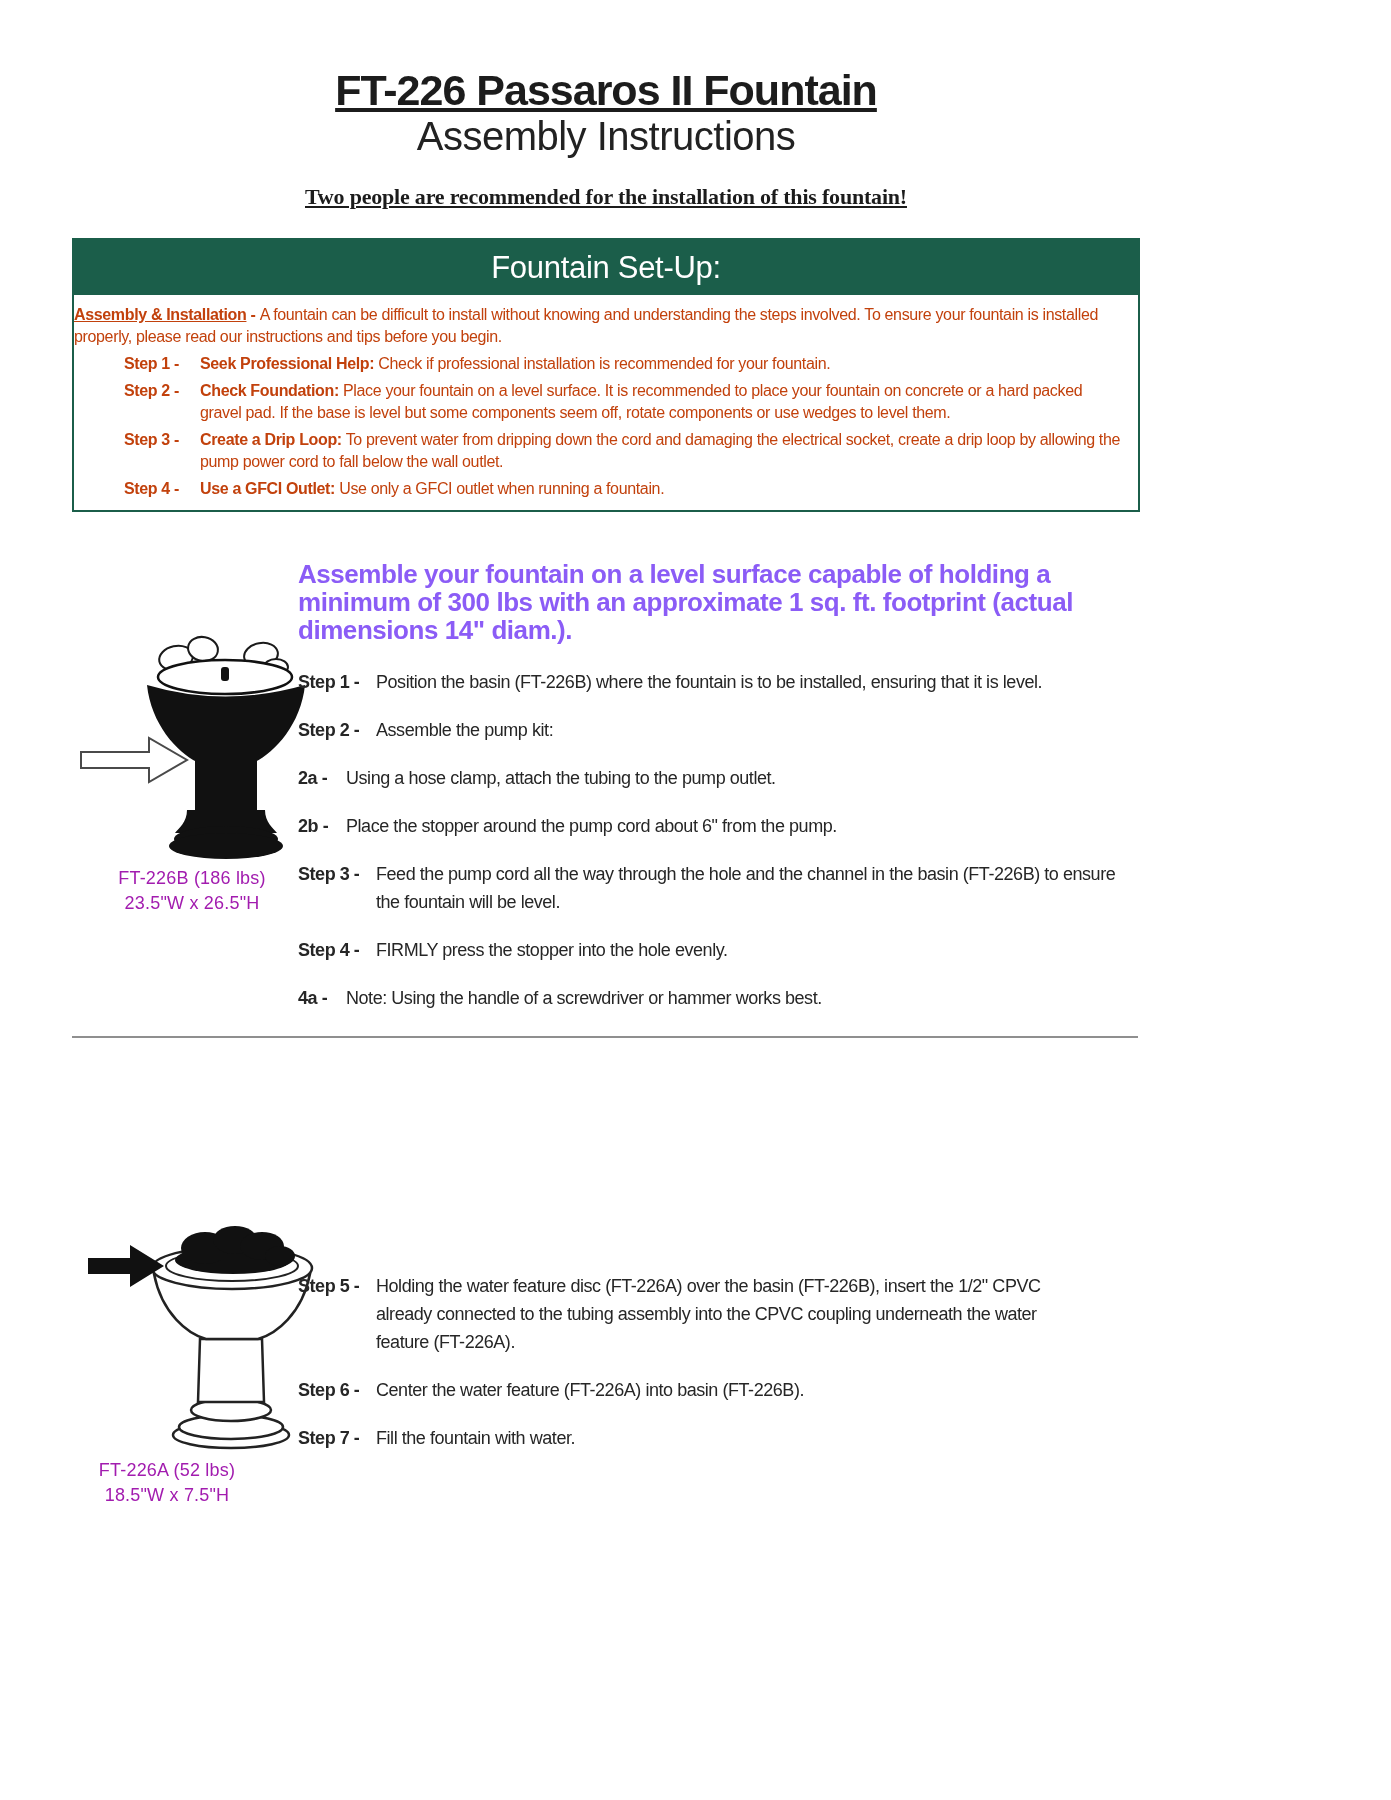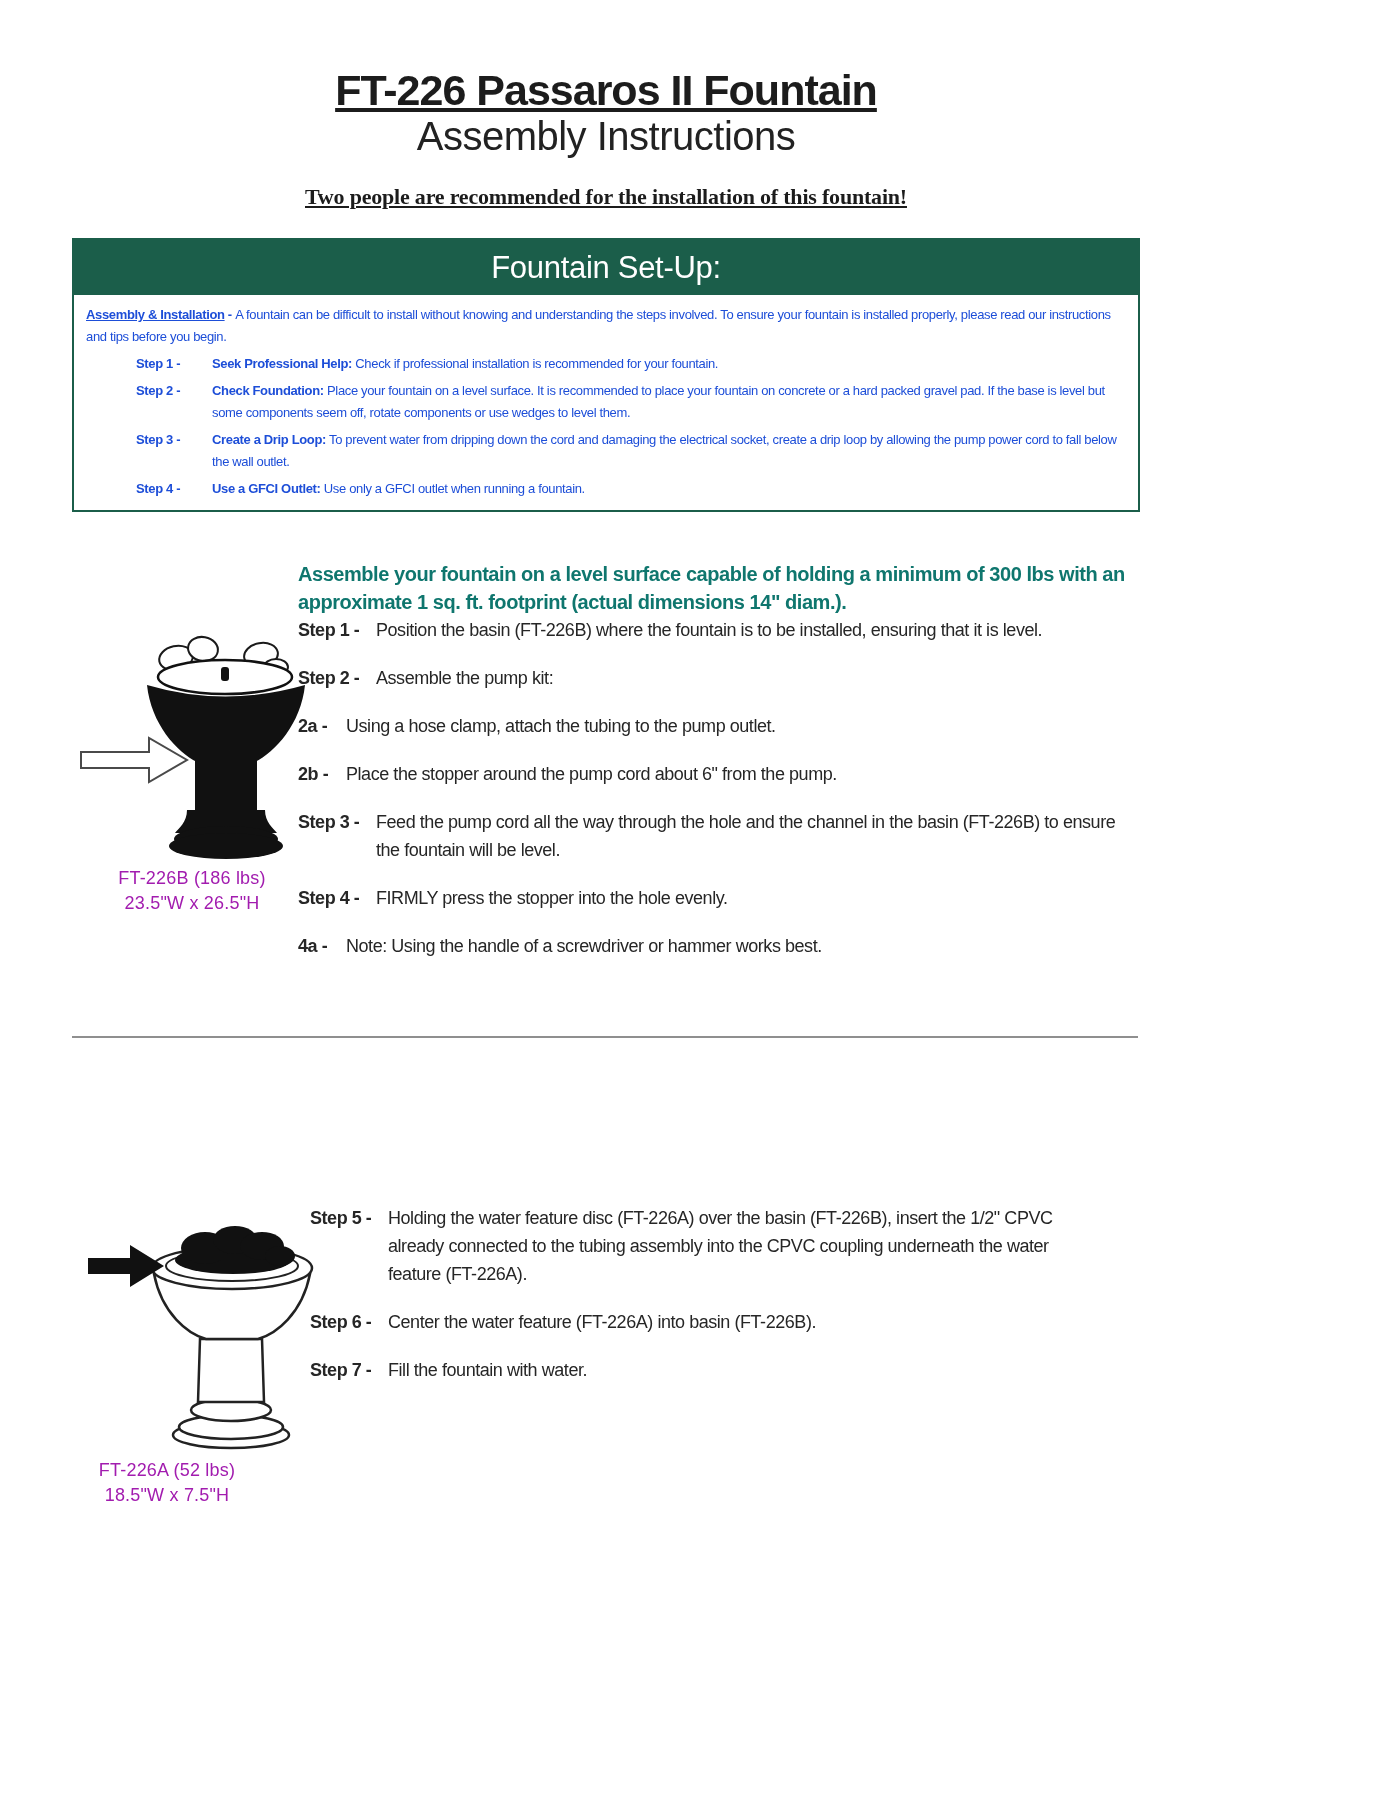--- a/index.html
+++ b/index.html
@@ -30,41 +30,41 @@
   .setup-box{
     left:72px;top:238px;width:1068px;
     border:2.5px solid #1b5e4a;box-sizing:border-box;background:#fff;
   }
   .setup-header{
     height:55px;background:#1b5e4a;color:#ffffff;
     display:flex;align-items:center;justify-content:center;
     font-size:31px;letter-spacing:-0.3px;
   }
   .setup-body{
-    padding:9px 14px 10px 12px;
-    font-size:13px;line-height:22px;letter-spacing:-0.35px;color:#1d4ed8;
+    padding:9px 14px 10px 0;
+    font-size:16px;line-height:22px;letter-spacing:-0.35px;color:#c2410c;
   }
   .setup-intro b.u{text-decoration:underline;}
   .bsteps{margin-left:50px;margin-top:3px;}
   .bstep{display:flex;margin-top:5px;}
   .bstep .lbl{flex:0 0 76px;font-weight:bold;white-space:nowrap;}
   .bstep .body b{font-weight:bold;}
 
   
   .sec-intro{
-    font-weight:bold;font-size:20px;line-height:28px;letter-spacing:-0.45px;
-    color:#0f766e;
+    font-weight:bold;font-size:26px;line-height:28px;letter-spacing:-0.45px;
+    margin-bottom:24px;color:#8b5cf6;
   }
   .msteps{}
   .mstep{display:flex;font-size:18px;line-height:28px;letter-spacing:-0.45px;margin-bottom:20px;color:#262626;}
   .mstep .lbl{flex:0 0 78px;font-weight:bold;white-space:nowrap;}
   .mstep.sub{}
   .mstep.sub .lbl{flex:0 0 48px;}
   .sec1-text{left:298px;top:560px;width:840px;}
-  .sec2-text{left:298px;top:1204px;width:795px;margin-left:12px;}
+  .sec2-text{left:298px;top:1272px;width:795px;}
 
   
   .sec1-fig{left:75px;top:622px;width:235px;height:240px;}
   .sec2-fig{left:70px;top:1222px;width:250px;height:232px;}
   .fig-caption{
     text-align:center;font-size:18px;line-height:25px;letter-spacing:0.2px;color:#a21caf;
   }
   .sec1-caption{left:92px;top:866px;width:200px;}
   .sec2-caption{left:67px;top:1458px;width:200px;}
 

